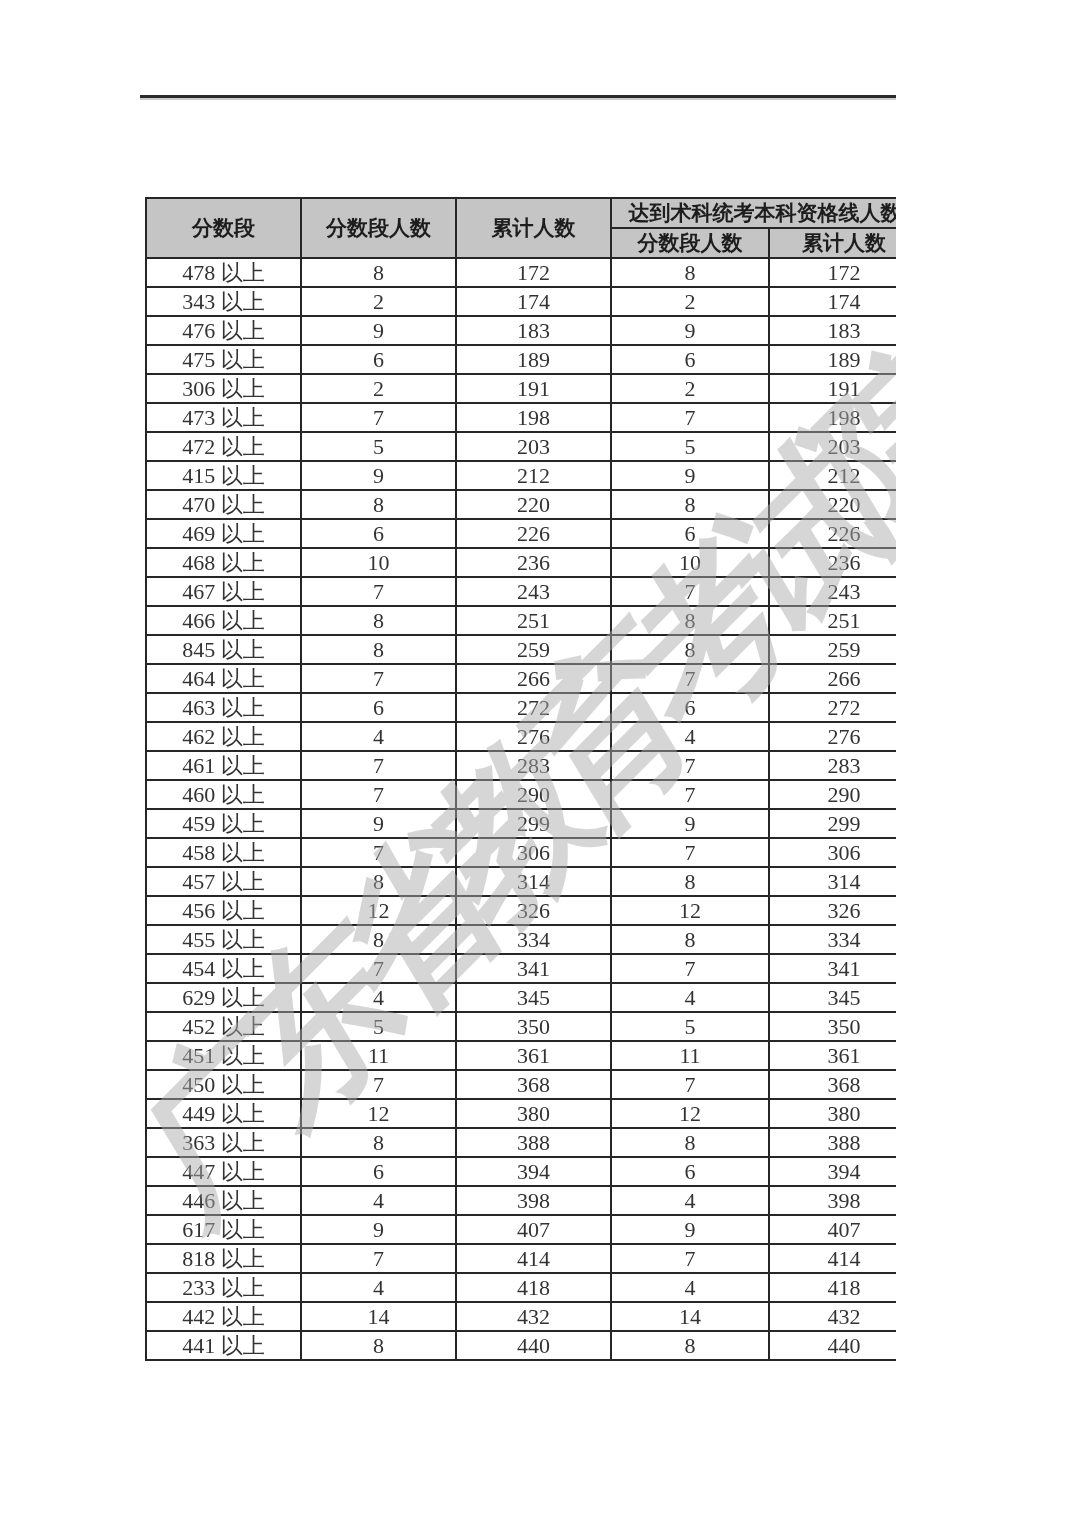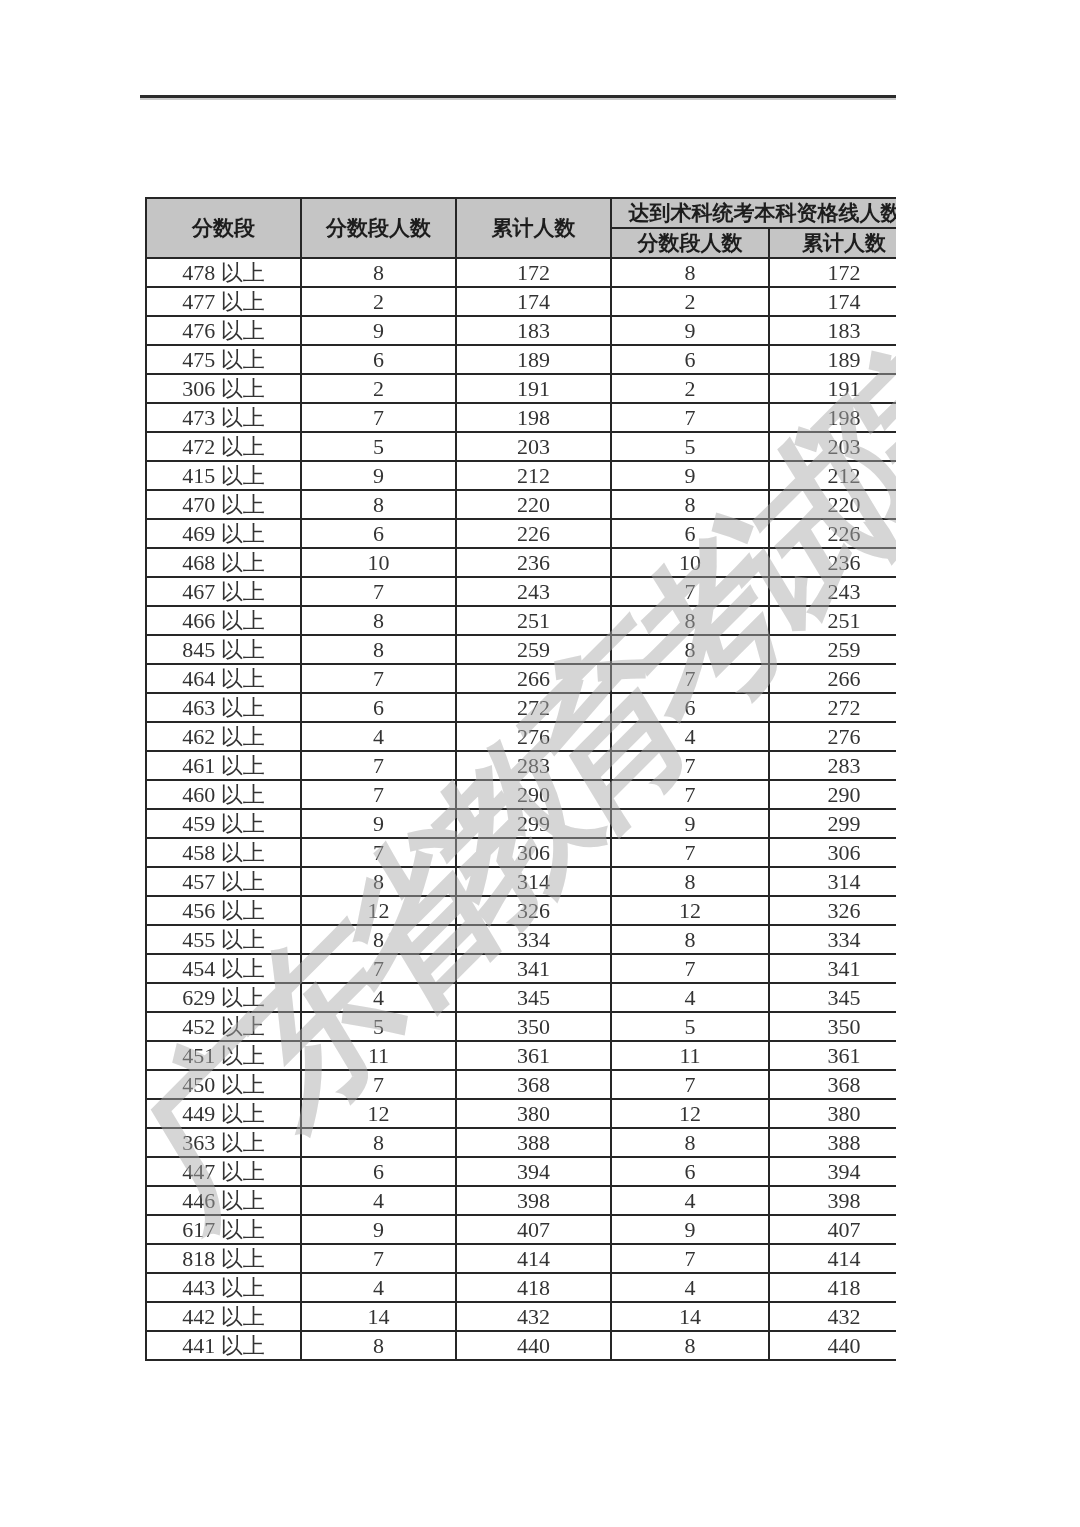--- a/index.html
+++ b/index.html
@@ -102,21 +102,21 @@
     </thead>
     <tbody>
         <tr>
           <td>478 以上</td>
           <td>8</td>
           <td>172</td>
           <td>8</td>
           <td>172</td>
         </tr>
         <tr>
-          <td>477 以上</td>
+          <td>343 以上</td>
           <td>2</td>
           <td>174</td>
           <td>2</td>
           <td>174</td>
         </tr>
         <tr>
           <td>476 以上</td>
           <td>9</td>
           <td>183</td>
           <td>9</td>
@@ -340,21 +340,21 @@
           <td>407</td>
         </tr>
         <tr>
           <td>818 以上</td>
           <td>7</td>
           <td>414</td>
           <td>7</td>
           <td>414</td>
         </tr>
         <tr>
-          <td>443 以上</td>
+          <td>233 以上</td>
           <td>4</td>
           <td>418</td>
           <td>4</td>
           <td>418</td>
         </tr>
         <tr>
           <td>442 以上</td>
           <td>14</td>
           <td>432</td>
           <td>14</td>

